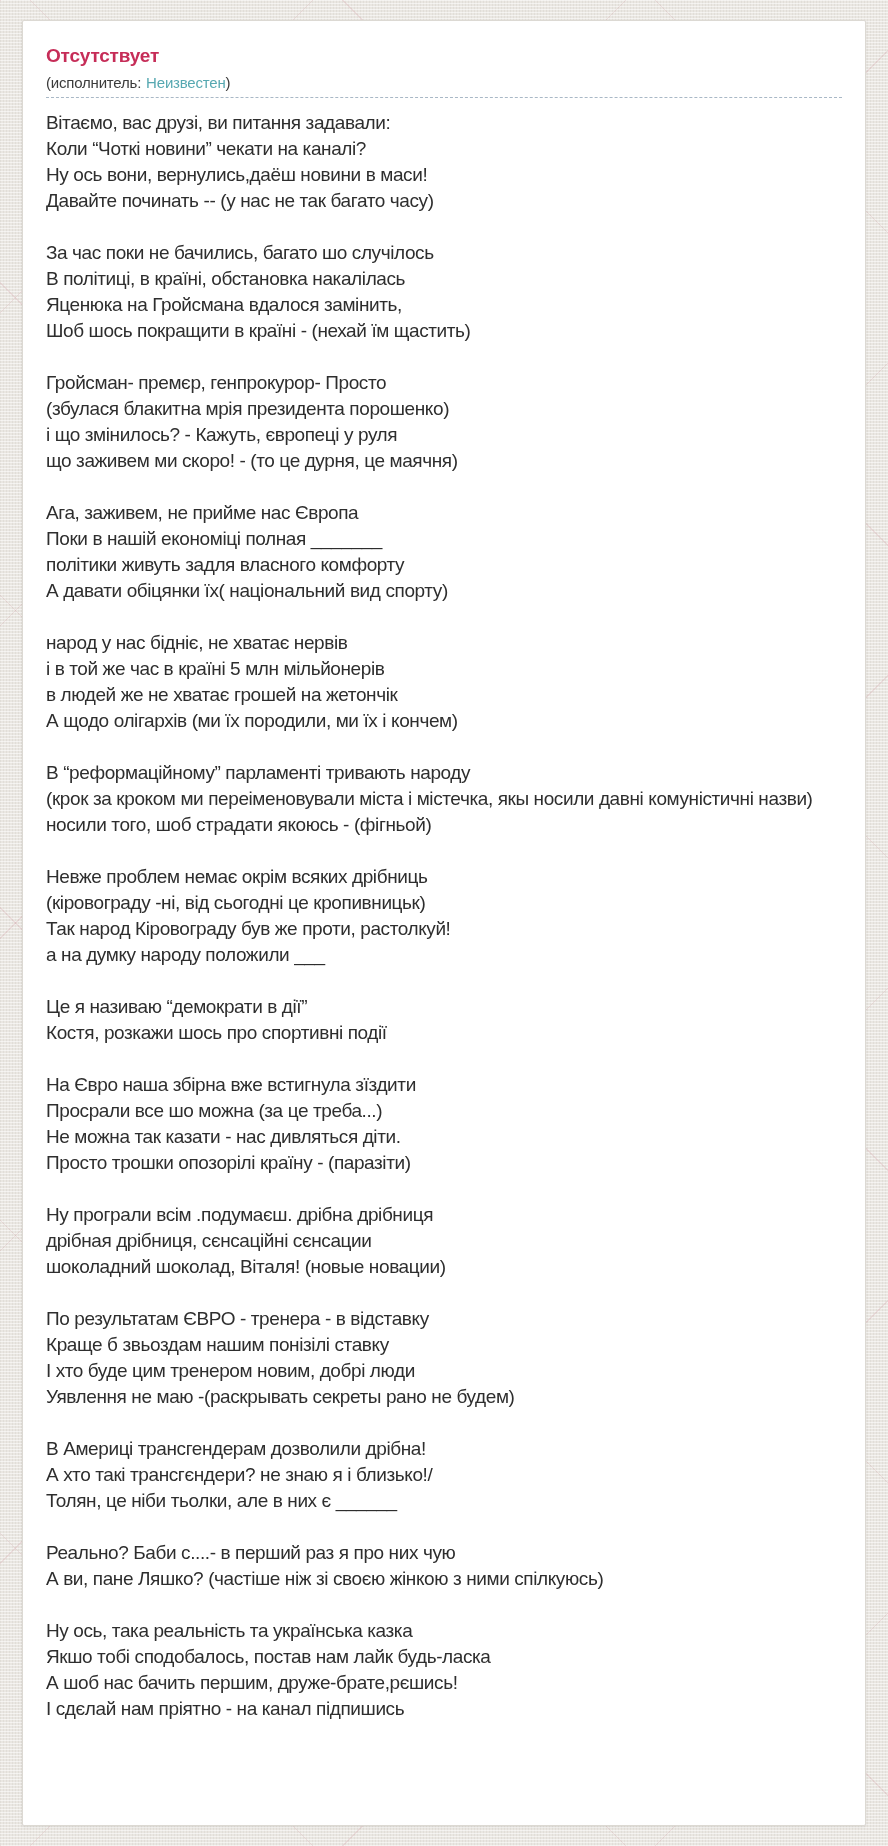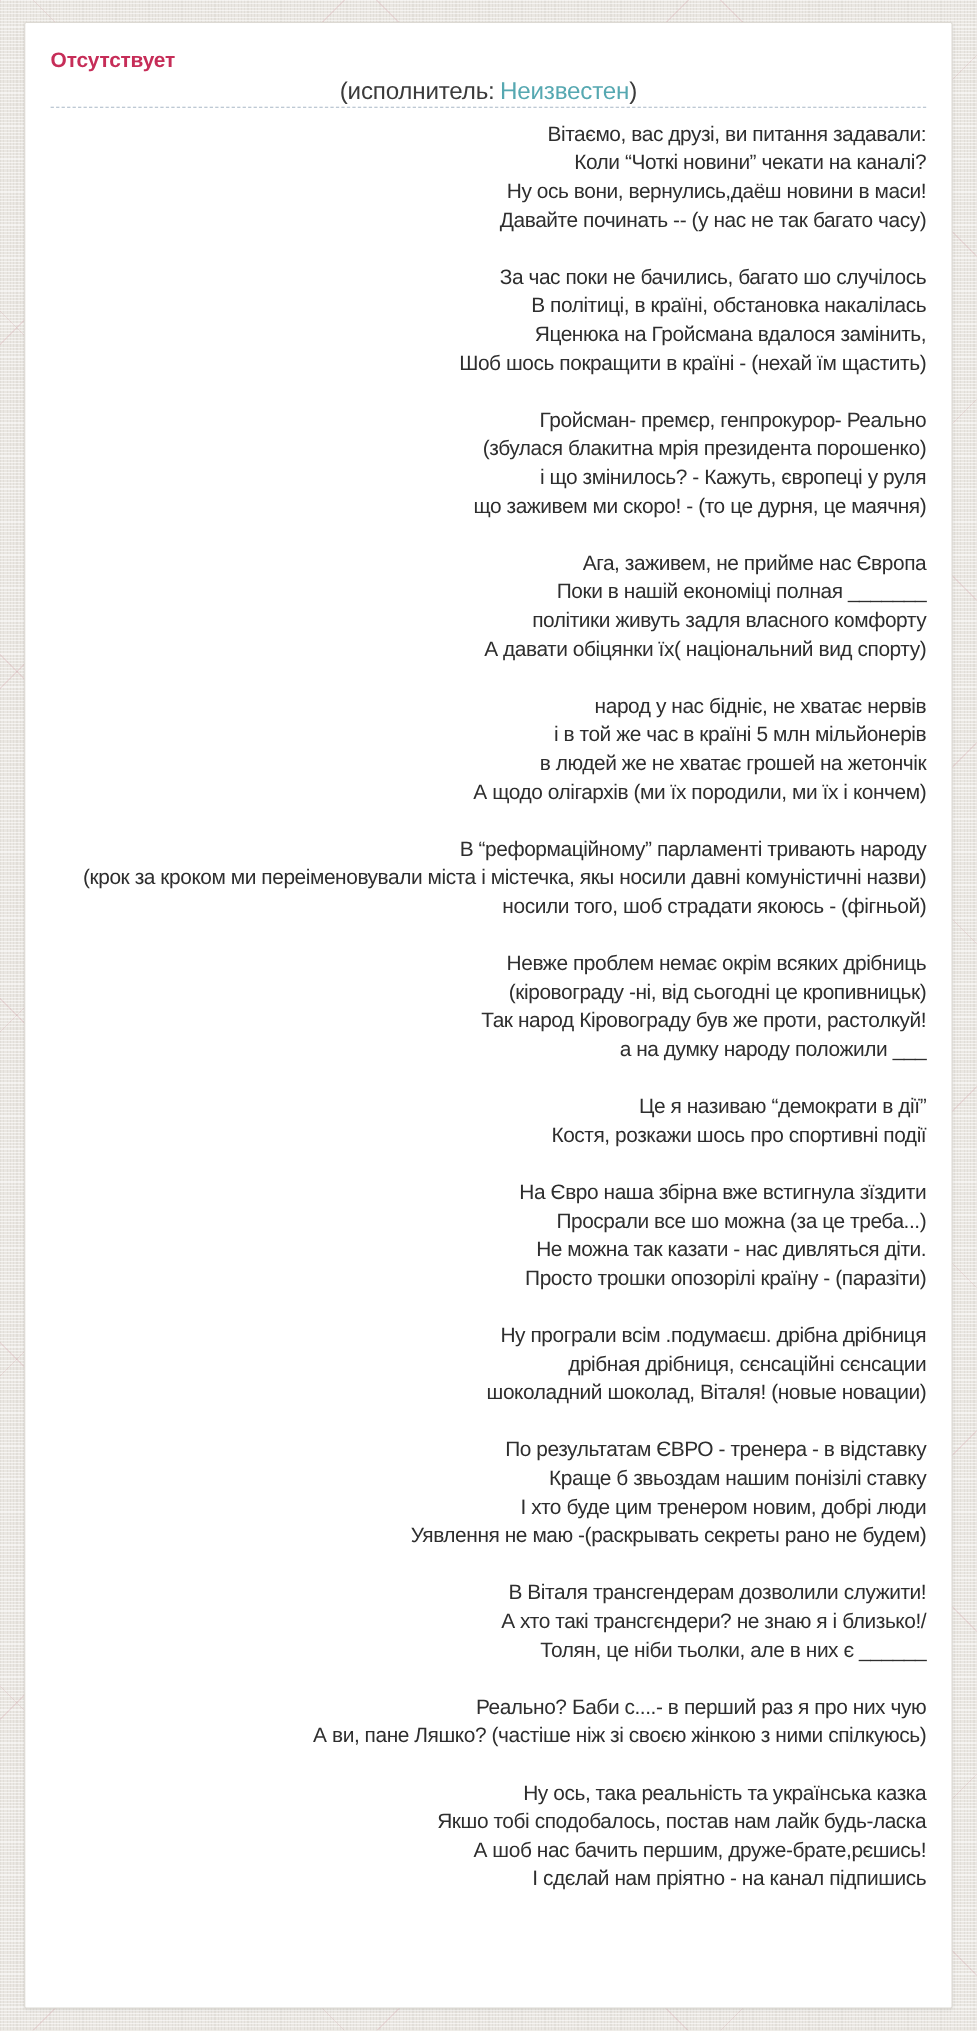--- a/index.html
+++ b/index.html
@@ -34,43 +34,41 @@
   }
   .title {
     margin: 0 0 2px 0;
     font-size: 19px;
     line-height: 30px;
     font-weight: 700;
     color: #c62d58;
     letter-spacing: -0.2px;
   }
   .artist {
-    font-size: 22px;
+    font-size: 15px;
     line-height: 20px;
     color: #3b3b3b;
     letter-spacing: -0.2px;
-    text-align: center;
   }
   .artist-link {
     color: #56a8b1;
     text-decoration: none;
     margin-left: 5px;
     cursor: pointer;
   }
   .separator {
     margin-top: 4px;
     border-bottom: 1px dashed #a9b8c6;
   }
   .lyrics {
     margin-top: 12px;
     font-size: 19px;
     line-height: 26px;
     color: #2e2e2e;
     letter-spacing: -0.4px;
-    text-align: right;
   }
   .stanza { margin: 0 0 26px 0; }
   .stanza:last-child { margin-bottom: 0; }
   .line {
     height: 26px;
     white-space: nowrap;
   }
 </style>
 </head>
 <body>
@@ -89,21 +87,21 @@
           <div class="line">Ну ось вони, вернулись,даёш новини в маси!</div>
           <div class="line">Давайте починать -- (у нас не так багато часу)</div>
         </div>
         <div class="stanza">
           <div class="line">За час поки не бачились, багато шо случілось</div>
           <div class="line">В політиці, в країні, обстановка накалілась</div>
           <div class="line">Яценюка на Гройсмана вдалося замінить,</div>
           <div class="line">Шоб шось покращити в країні - (нехай їм щастить)</div>
         </div>
         <div class="stanza">
-          <div class="line">Гройсман- премєр, генпрокурор- Реально</div>
+          <div class="line">Гройсман- премєр, генпрокурор- Просто</div>
           <div class="line">(збулася блакитна мрія президента порошенко)</div>
           <div class="line">і що змінилось? - Кажуть, європеці у руля</div>
           <div class="line">що заживем ми скоро! - (то це дурня, це маячня)</div>
         </div>
         <div class="stanza">
           <div class="line">Ага, заживем, не прийме нас Європа</div>
           <div class="line">Поки в нашій економіці полная _______</div>
           <div class="line">політики живуть задля власного комфорту</div>
           <div class="line">А давати обіцянки їх( національний вид спорту)</div>
         </div>
@@ -139,21 +137,21 @@
           <div class="line">дрібная дрібниця, сєнсаційні сєнсации</div>
           <div class="line">шоколадний шоколад, Віталя! (новые новации)</div>
         </div>
         <div class="stanza">
           <div class="line">По результатам ЄВРО - тренера - в відставку</div>
           <div class="line">Краще б звьоздам нашим понізілі ставку</div>
           <div class="line">І хто буде цим тренером новим, добрі люди</div>
           <div class="line">Уявлення не маю -(раскрывать секреты рано не будем)</div>
         </div>
         <div class="stanza">
-          <div class="line">В Віталя трансгендерам дозволили служити!</div>
+          <div class="line">В Америці трансгендерам дозволили дрібна!</div>
           <div class="line">А хто такі трансгєндери? не знаю я і близько!/</div>
           <div class="line">Толян, це ніби тьолки, але в них є ______</div>
         </div>
         <div class="stanza">
           <div class="line">Реально? Баби с....- в перший раз я про них чую</div>
           <div class="line">А ви, пане Ляшко? (частіше ніж зі своєю жінкою з ними спілкуюсь)</div>
         </div>
         <div class="stanza">
           <div class="line">Ну ось, така реальність та українська казка</div>
           <div class="line">Якшо тобі сподобалось, постав нам лайк будь-ласка</div>

